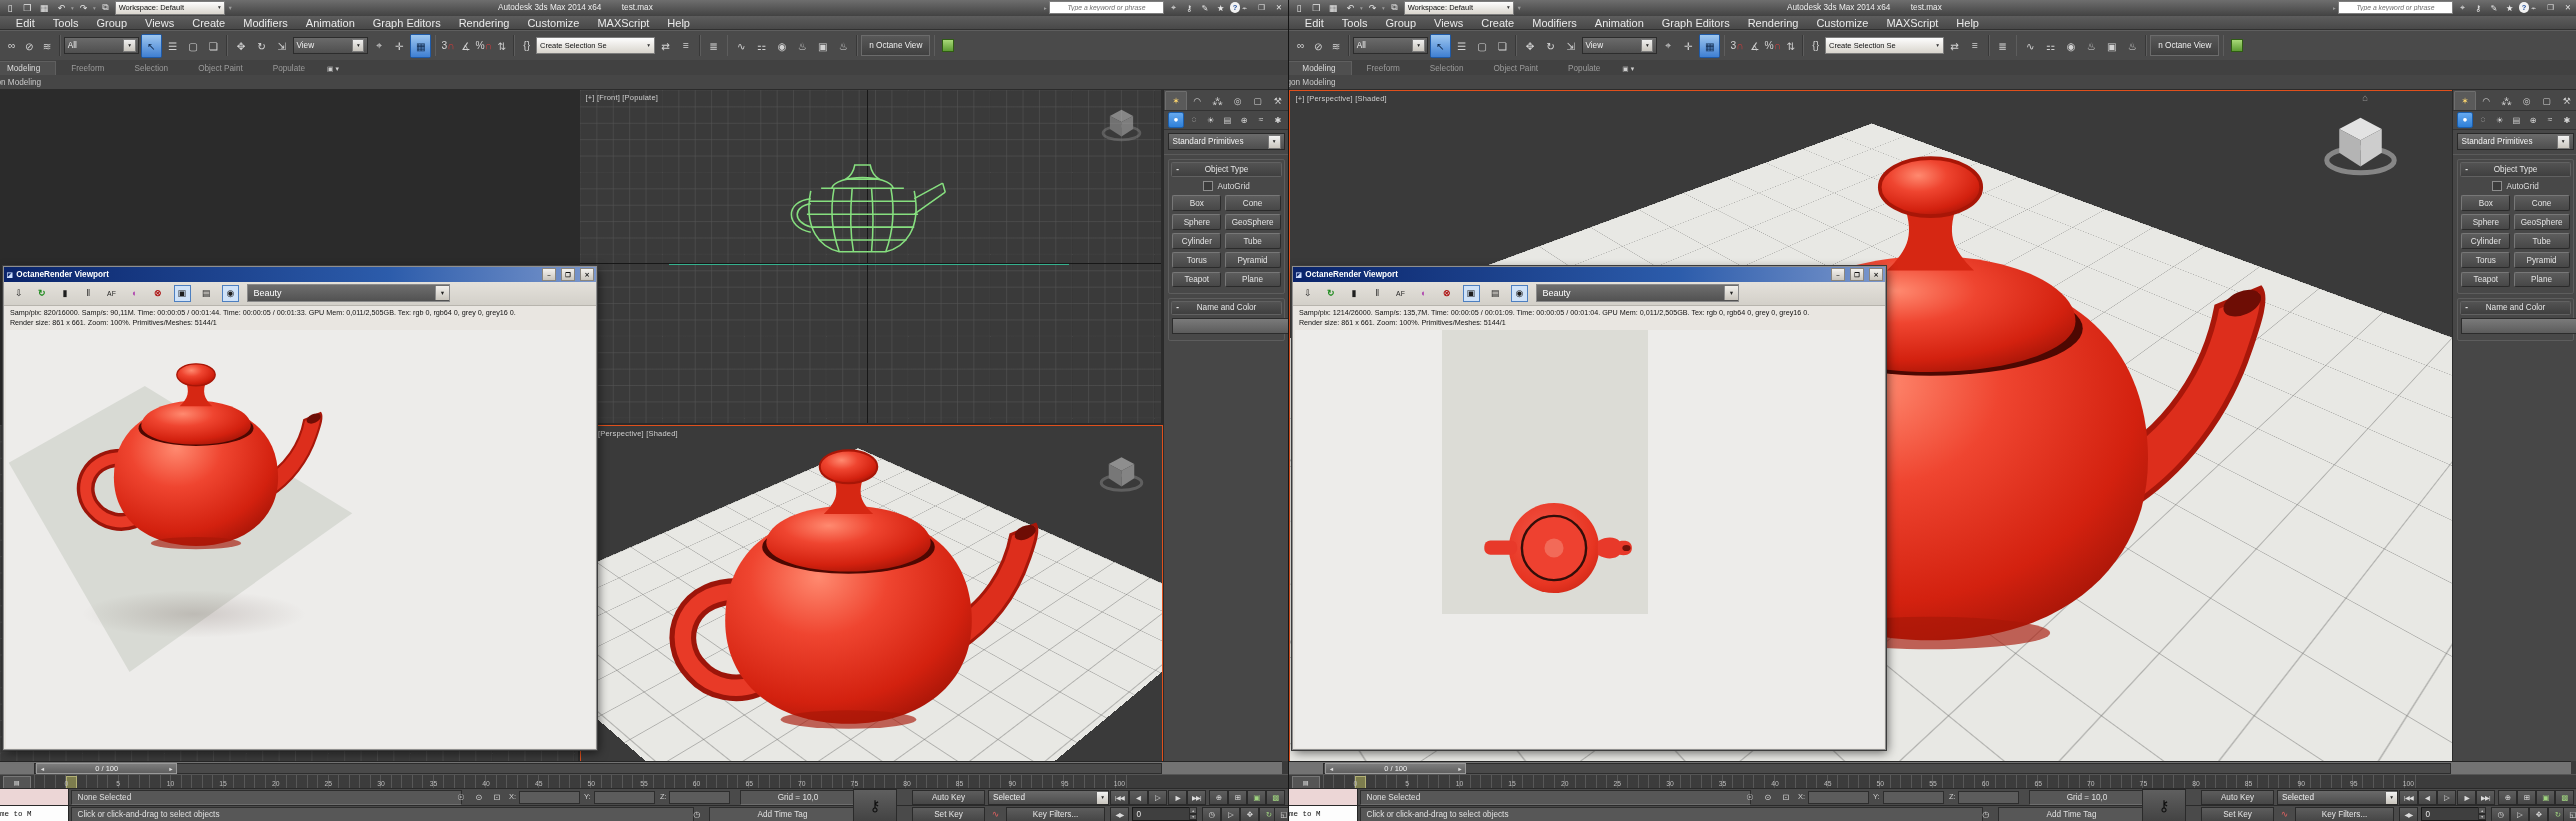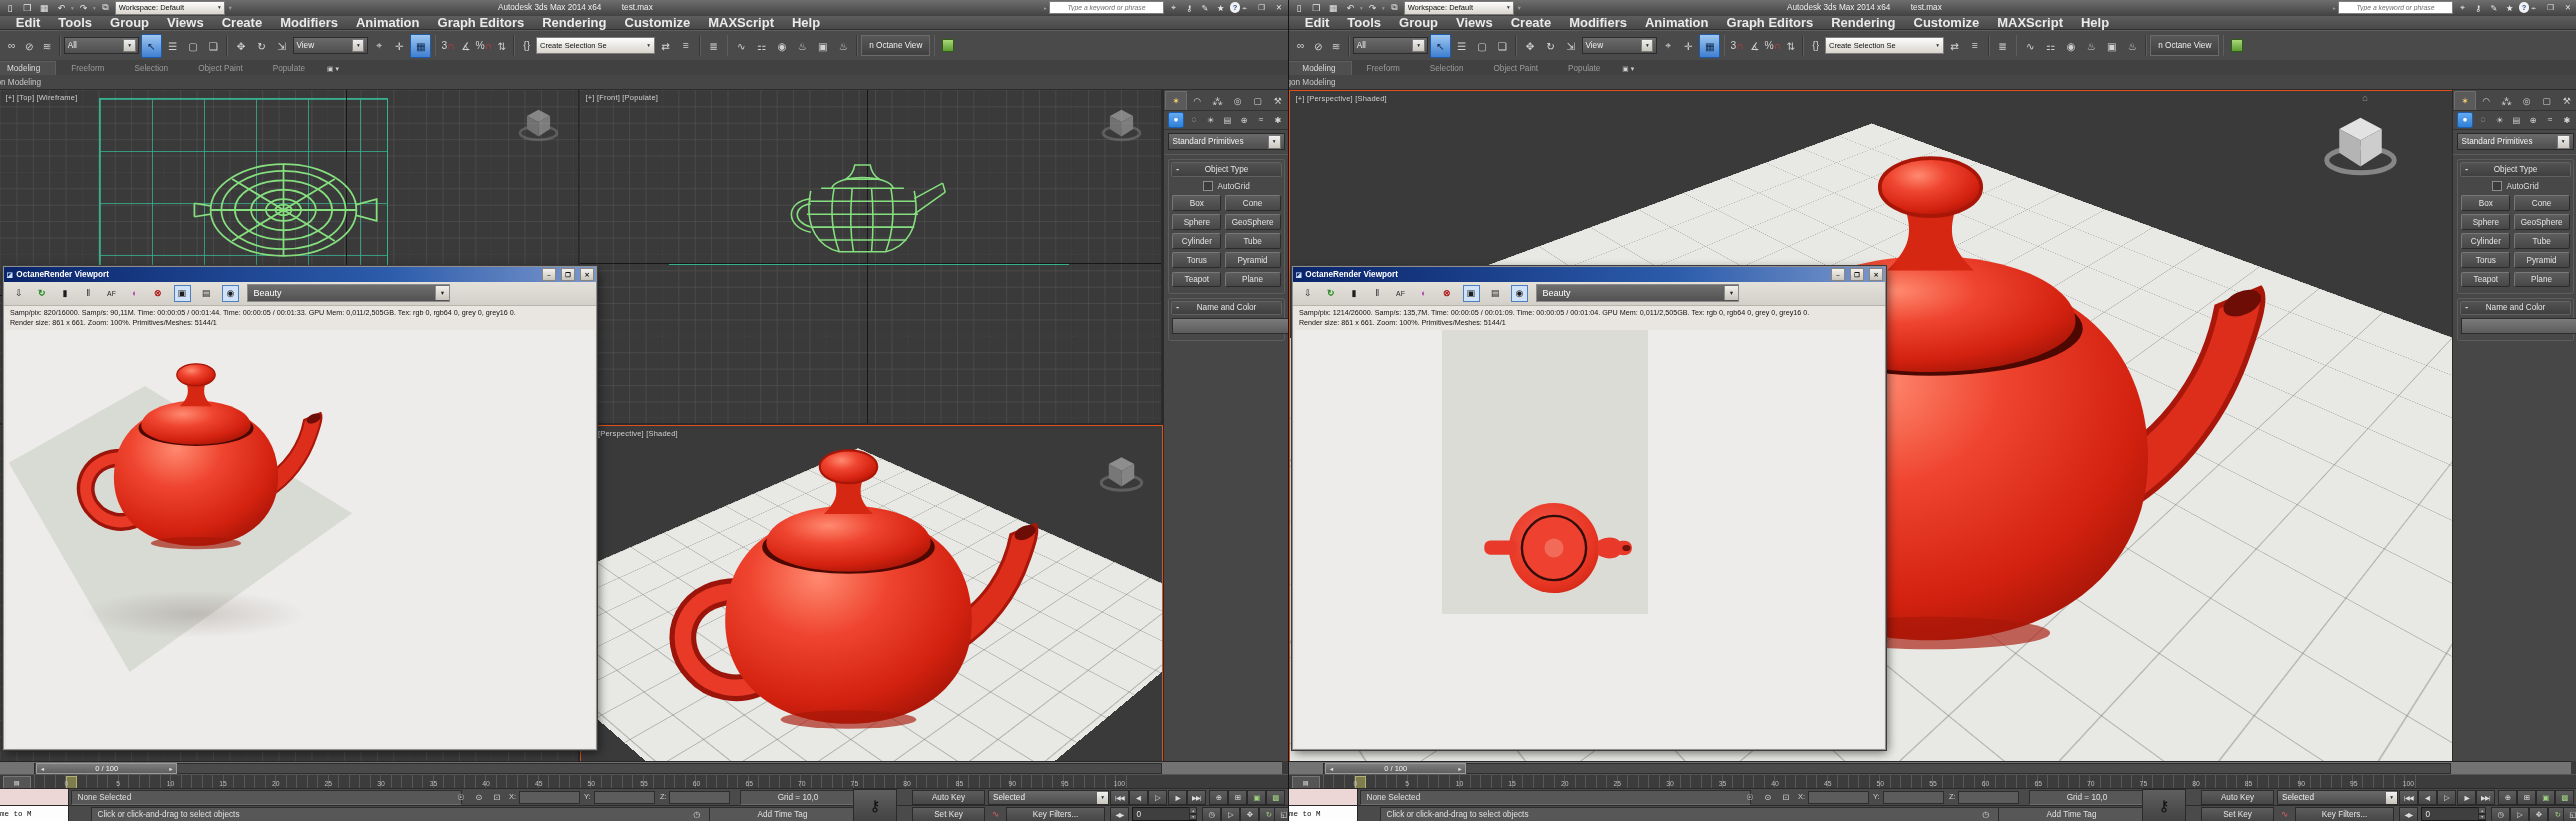--- a/index.html
+++ b/index.html
@@ -23,21 +23,21 @@
        font-family:"Liberation Sans",sans-serif;}
   .searchwrap input::placeholder{font-style:italic;color:#6d6d6d;}
   .sicon{width:13px;height:12.3px;display:flex;align-items:center;justify-content:center;font-size:8.2px;color:#e8e8e8;}
   .helpround{width:10.3px;height:10.3px;border-radius:50%;background:#f2f2f2;color:#1d4d9b;font-weight:bold;font-size:7.5px;
        display:flex;align-items:center;justify-content:center;}
   .winbtns{position:absolute;right:2.7px;top:1.4px;display:flex;gap:4.1px;}
   .winbtns .sicon{font-size:7.5px;}
 
   .menubar{position:absolute;left:0;top:16.4px;right:0;height:13px;background:linear-gradient(#5d5d5d,#484848);
        display:flex;align-items:center;padding-left:6.8px;border-bottom:0.7px solid #303030;}
-  .menu-item{padding:0 9px;font-size:13px;color:#eaeaea;white-space:nowrap;font-weight:bold;}
+  .menu-item{padding:0 9px;font-size:11px;color:#eaeaea;white-space:nowrap;}
 
   .toolrow{position:absolute;left:0;top:30px;right:0;height:29px;background:#4a4a4a;border-top:0.7px solid #5e5e5e;
        border-bottom:0.7px solid #2e2e2e;display:flex;align-items:center;gap:1.4px;padding:0 3.4px;}
   .tbtn{min-width:19px;height:22px;display:flex;align-items:center;justify-content:center;font-size:10.3px;color:#d2d2d2;
        border-radius:1.4px;}
   .tbtn.small{min-width:16.4px;}
   .tbtn.active{background:linear-gradient(#9ec7f0,#3f7fd2);border:0.7px solid #1e5AA8;color:#102a4d;}
   .tsep{width:0.7px;height:20.5px;background:#383838;border-right:0.7px solid #5d5d5d;margin:0 2.1px;}
   .darkcombo{height:15px;background:linear-gradient(#6a6a6a,#4f4f4f);border:0.7px solid #2c2c2c;color:#f0f0f0;
        font-size:8.2px;display:flex;align-items:center;justify-content:space-between;padding:0 2.7px;gap:2.7px;}
@@ -163,21 +163,21 @@
   .ticklabels span{font-size:6.8px;color:#bdbdbd;min-width:6.8px;text-align:center;}
   .fmarker{position:absolute;left:66px;top:0.7px;bottom:0.7px;width:9px;background:#7d7d4e;border:0.7px solid #b3b176;}
   .srow{position:absolute;left:0;right:0;height:16.4px;background:#4a4a4a;border-top:0.7px solid #2a2a2a;}
   .srow1{top:788px;} .srow2{top:805px;}
   .listener1{position:absolute;left:0;top:0;width:68px;height:16.4px;background:#ecd6d6;border-right:0.7px solid #262626;}
   .listener2{position:absolute;left:0;top:0;width:68px;height:16.4px;background:#fdfdfd;border-right:0.7px solid #262626;
       font-family:"Liberation Mono",monospace;font-size:7.5px;color:#111;display:flex;align-items:center;overflow:hidden;}
   .sunk{background:#575757;border:0.7px solid #2d2d2d;border-bottom-color:#6d6d6d;color:#e0e0e0;font-size:8.2px;
       display:flex;align-items:center;padding:0 5.5px;overflow:hidden;white-space:nowrap;}
   .selstat{position:absolute;left:71px;top:1.4px;width:378px;height:12.3px;}
-  .promptf{position:absolute;left:71px;top:1.4px;width:610px;height:12.3px;margin-left:20px;}
+  .promptf{position:absolute;left:71px;top:1.4px;width:610px;height:12.3px;}
   .stico{position:absolute;top:1.4px;width:13.7px;height:12.3px;display:flex;align-items:center;justify-content:center;
       color:#d8d8d8;font-size:8.2px;}
   .coordlab{position:absolute;top:3.4px;font-size:7.5px;color:#cfcfcf;}
   .coordf{position:absolute;top:2.1px;width:59px;height:11px;background:#5c5c5c;border:0.7px solid #2d2d2d;}
   .gridbox{position:absolute;left:740px;top:1.4px;width:103px;height:12.3px;justify-content:center;}
   .timetagbox{position:absolute;left:709px;top:1.4px;width:134px;height:12.3px;justify-content:center;}
   .keybig{position:absolute;left:853px;top:789px;width:42px;height:31px;background:linear-gradient(#5f5f5f,#434343);
       border:0.7px solid #2a2a2a;color:#0e0e0e;font-size:15px;display:flex;align-items:center;justify-content:center;z-index:5;}
   .akbtn{position:absolute;left:912px;top:1.4px;width:71px;height:13px;background:linear-gradient(#5d5d5d,#464646);
       border:0.7px solid #2a2a2a;color:#e6e6e6;font-size:8.2px;display:flex;align-items:center;justify-content:center;}
@@ -390,32 +390,20 @@
     <span class="rtabmin">
       <span>▣</span>
       <span>▾</span>
     </span>
   </div>
   <div class="ribpanel">
     <span>Polygon Modeling</span>
   </div>
 
   <div class="work">
-    <div class="vp vp-top grid-vp">
-      <span class="vplabel">[+] [Top] [Wireframe]</span>
-      <div class="tealplane"></div>
-      <div class="axisv" style="left:346px"></div>
-      <div class="axish" style="top:205px"></div>
-      <svg class="wiresvg" style="left:189px;top:66px" width="189" height="108" viewBox="0 0 140 80">
-          <use href="#wireTop"></use>
-        </svg>
-      <svg class="vcube" style="right:19px;top:15px;opacity:.45" width="41" height="41" viewBox="0 0 60 60">
-          <use href="#viewcube"></use>
-        </svg>
-    </div>
 
     <div class="vp vp-front grid-vp">
       <span class="vplabel">[+] [Front] [Populate]</span>
       <div class="axisv" style="left:287px"></div>
       <div class="axish" style="top:173px"></div>
       <div class="tealline" style="left:89px;width:400px;top:174px"></div>
       <svg class="wiresvg" style="left:192px;top:65px" width="181" height="108" viewBox="0 0 140 80">
           <use href="#wireFront"></use>
         </svg>
       <svg class="vcube" style="right:19px;top:15px;opacity:.45" width="41" height="41" viewBox="0 0 60 60">

